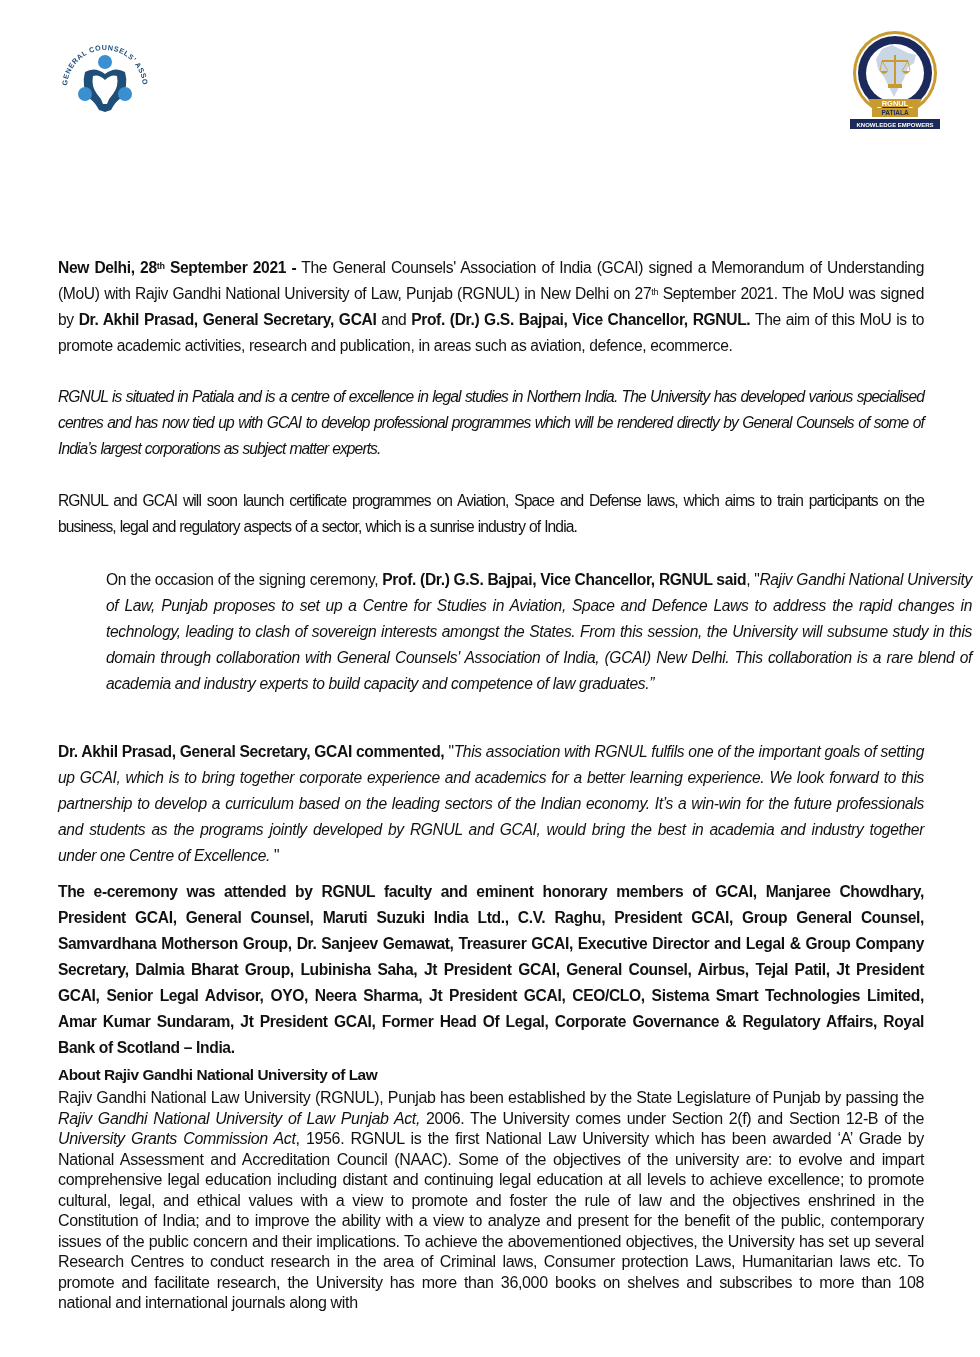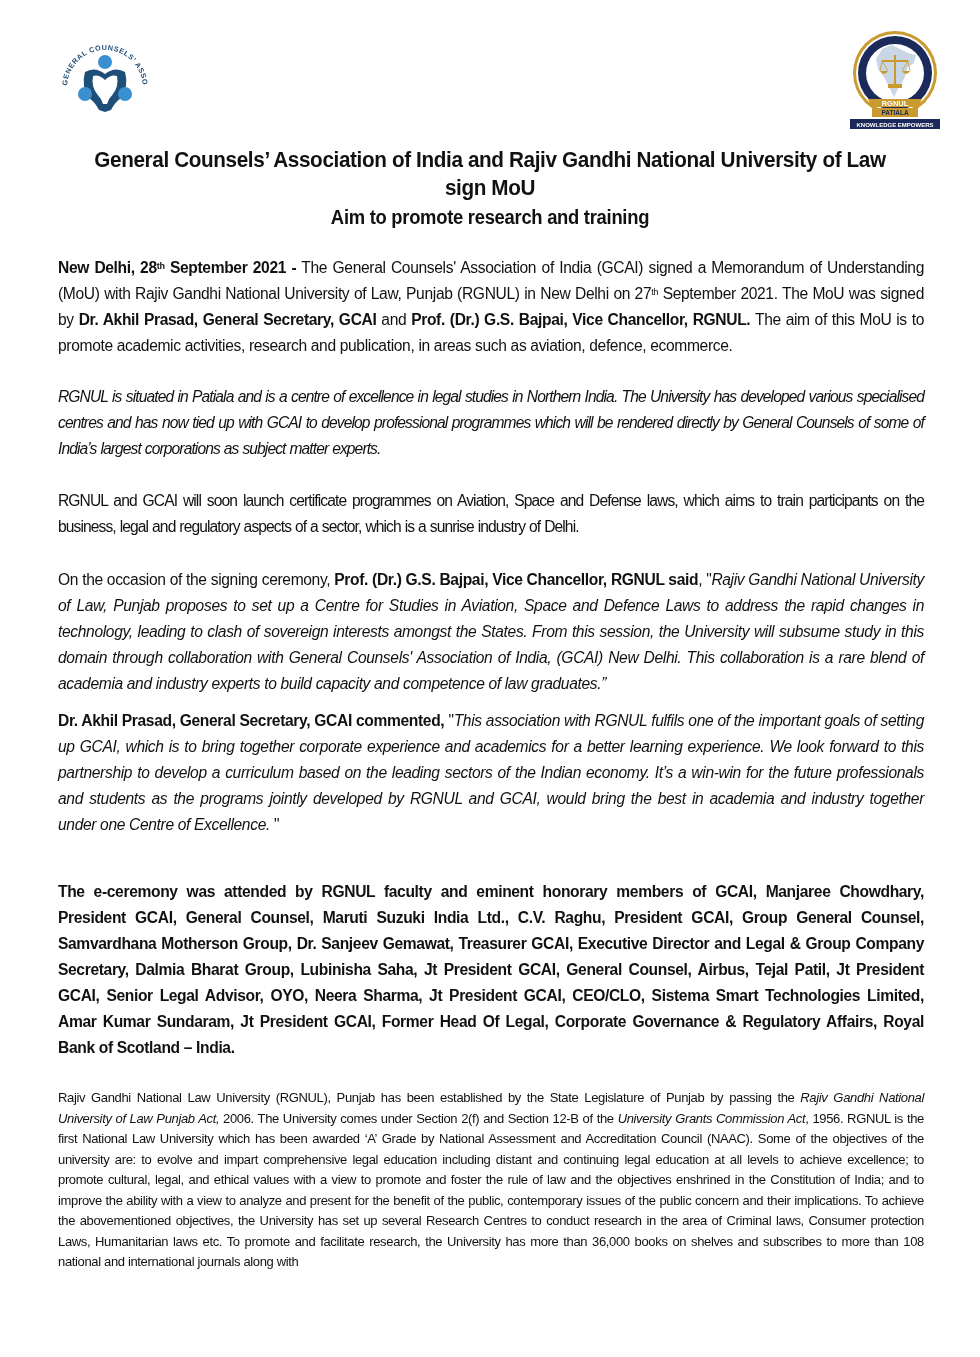--- a/index.html
+++ b/index.html
@@ -11,27 +11,27 @@
     font-family: "Liberation Sans", sans-serif; font-weight: bold; color: #111; }
   .title { font-size: 22.5px; line-height: 28px; letter-spacing: -0.4px; transform: scaleX(0.92); transform-origin: center; }
   .subtitle { font-size: 20px; line-height: 30px; letter-spacing: -0.3px; transform: scaleX(0.92); transform-origin: center; }
   .body-block { position: absolute; left: 58px; width: 866px;
     font-family: "Liberation Sans", sans-serif; font-size: 15.6px; line-height: 26px;
     text-align: justify; color: #111; letter-spacing: -0.35px; }
   .condensed { letter-spacing: -0.9px; word-spacing: 0.5px; }
   .p1 { top: 255px; }
   .p2 { top: 384px; font-style: italic; }
   .p3 { top: 488px; }
-  .p4 { top: 567px; }
-  .p5 { top: 708px; }
+  .p4 { top: 567px; margin-left: 48px; }
+  .p5 { top: 739px; }
   .p6 { top: 879px; font-weight: bold; }
   .about-heading { position: absolute; left: 58px; top: 1066px; font-family: "Liberation Sans", sans-serif;
     font-weight: bold; font-size: 15.4px; letter-spacing: -0.45px; color: #111; }
   .about-body { position: absolute; left: 58px; top: 1088px; width: 866px; font-family: "Liberation Sans", sans-serif;
-    font-size: 13px; line-height: 20.5px; text-align: justify; color: #111; letter-spacing: -0.35px; }
+    font-size: 16px; line-height: 20.5px; text-align: justify; color: #111; letter-spacing: -0.35px; }
   b { font-weight: bold; }
   i { font-style: italic; }
   sup { font-size: 9px; vertical-align: top; position: relative; top: -2px; margin-top: 40px; }
 </style>
 </head>
 <body>
 
 <div class="page">
 
   <div class="logo-left">
@@ -68,41 +68,37 @@
       <rect x="50" y="57" width="14" height="4" fill="#c99a2e"></rect>
       <path d="M 30,72 L 84,72 L 80,80 L 34,80 Z" fill="#c99a2e"></path>
       <text x="57" y="79" text-anchor="middle" font-family="Liberation Sans, sans-serif" font-size="7.5" font-weight="bold" fill="#ffffff">RGNUL</text>
       <rect x="34" y="81" width="46" height="9" fill="#c99a2e"></rect>
       <text x="57" y="88" text-anchor="middle" font-family="Liberation Sans, sans-serif" font-size="6.5" font-weight="bold" fill="#1b2a5a">PATIALA</text>
       <rect x="12" y="92" width="90" height="10" fill="#1b2a5a"></rect>
       <text x="57" y="99.5" text-anchor="middle" font-family="Liberation Sans, sans-serif" font-size="6" font-weight="bold" fill="#ffffff">KNOWLEDGE EMPOWERS</text>
     </svg>
   </div>
 
-  <div class="title-block">
-    <div class="title">General Counsels’ Association of India and Rajiv Gandhi National University of Law</div>
-    <div class="title">sign MoU</div>
-    <div class="subtitle">Aim to promote research and training</div>
-  </div>
 
   <div class="body-block p1">
     <b><span>New Delhi, 28</span><sup>th</sup><span> September 2021 -</span></b><span> The General Counsels' Association of India (GCAI) signed a Memorandum of Understanding (MoU) with Rajiv Gandhi National University of Law, Punjab (RGNUL) in New Delhi on 27</span><sup>th</sup><span> September 2021. The MoU was signed by </span><b>Dr. Akhil Prasad, General Secretary, GCAI</b><span> and </span><b>Prof. (Dr.) G.S. Bajpai, Vice Chancellor, RGNUL.</b><span> The aim of this MoU is to promote academic activities, research and publication, in areas such as aviation, defence, ecommerce.</span>
   </div>
 
   <div class="body-block p2 condensed">RGNUL is situated in Patiala and is a centre of excellence in legal studies in Northern India. The University has developed various specialised centres and has now tied up with GCAI to develop professional programmes which will be rendered directly by General Counsels of some of India’s largest corporations as subject matter experts.</div>
 
-  <div class="body-block p3 condensed">RGNUL and GCAI will soon launch certificate programmes on Aviation, Space and Defense laws, which aims to train participants on the business, legal and regulatory aspects of a sector, which is a sunrise industry of Delhi.</div>
+  <div class="body-block p3 condensed">RGNUL and GCAI will soon launch certificate programmes on Aviation, Space and Defense laws, which aims to train participants on the business, legal and regulatory aspects of a sector, which is a sunrise industry of India.</div>
 
   <div class="body-block p4">
     <span>On the occasion of the signing ceremony, </span><b>Prof. (Dr.) G.S. Bajpai, Vice Chancellor, RGNUL said</b><span>, "</span><i>Rajiv Gandhi National University of Law, Punjab proposes to set up a Centre for Studies in Aviation, Space and Defence Laws to address the rapid changes in technology, leading to clash of sovereign interests amongst the States. From this session, the University will subsume study in this domain through collaboration with General Counsels' Association of India, (GCAI) New Delhi. This collaboration is a rare blend of academia and industry experts to build capacity and competence of law graduates.”</i>
   </div>
 
   <div class="body-block p5">
     <b>Dr. Akhil Prasad, General Secretary, GCAI commented,</b><span> "</span><i>This association with RGNUL fulfils one of the important goals of setting up GCAI, which is to bring together corporate experience and academics for a better learning experience. We look forward to this partnership to develop a curriculum based on the leading sectors of the Indian economy. It’s a win-win for the future professionals and students as the programs jointly developed by RGNUL and GCAI, would bring the best in academia and industry together under one Centre of Excellence.</i><span> "</span>
   </div>
 
   <div class="body-block p6">The e-ceremony was attended by RGNUL faculty and eminent honorary members of GCAI, Manjaree Chowdhary, President GCAI, General Counsel, Maruti Suzuki India Ltd., C.V. Raghu, President GCAI, Group General Counsel, Samvardhana Motherson Group, Dr. Sanjeev Gemawat, Treasurer GCAI, Executive Director and Legal &amp; Group Company Secretary, Dalmia Bharat Group, Lubinisha Saha, Jt President GCAI, General Counsel, Airbus, Tejal Patil, Jt President GCAI, Senior Legal Advisor, OYO, Neera Sharma, Jt President GCAI, CEO/CLO, Sistema Smart Technologies Limited, Amar Kumar Sundaram, Jt President GCAI, Former Head Of Legal, Corporate Governance &amp; Regulatory Affairs, Royal Bank of Scotland – India.</div>
 
+  <div class="about-heading">About Rajiv Gandhi National University of Law</div>
   <div class="about-body">
     <span>Rajiv Gandhi National Law University (RGNUL), Punjab has been established by the State Legislature of Punjab by passing the </span><i>Rajiv Gandhi National University of Law Punjab Act,</i><span> 2006. The University comes under Section 2(f) and Section 12-B of the </span><i>University Grants Commission Act</i><span>, 1956. RGNUL is the first National Law University which has been awarded ‘A’ Grade by National Assessment and Accreditation Council (NAAC). Some of the objectives of the university are: to evolve and impart comprehensive legal education including distant and continuing legal education at all levels to achieve excellence; to promote cultural, legal, and ethical values with a view to promote and foster the rule of law and the objectives enshrined in the Constitution of India; and to improve the ability with a view to analyze and present for the benefit of the public, contemporary issues of the public concern and their implications. To achieve the abovementioned objectives, the University has set up several Research Centres to conduct research in the area of Criminal laws, Consumer protection Laws, Humanitarian laws etc. To promote and facilitate research, the University has more than 36,000 books on shelves and subscribes to more than 108 national and international journals along with</span>
   </div>
 
 </div>
 
 </body></html>

